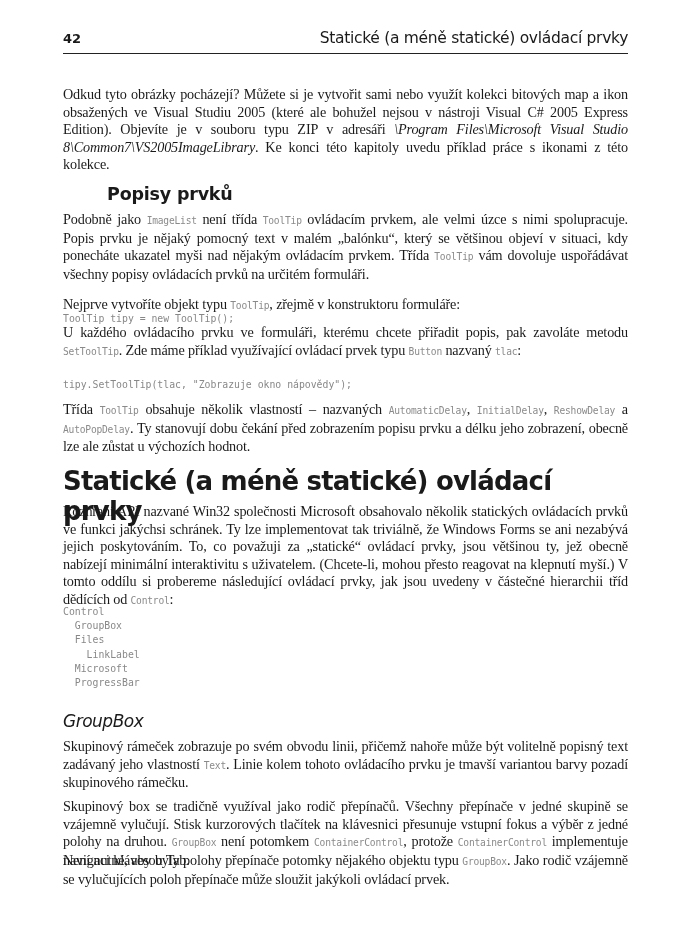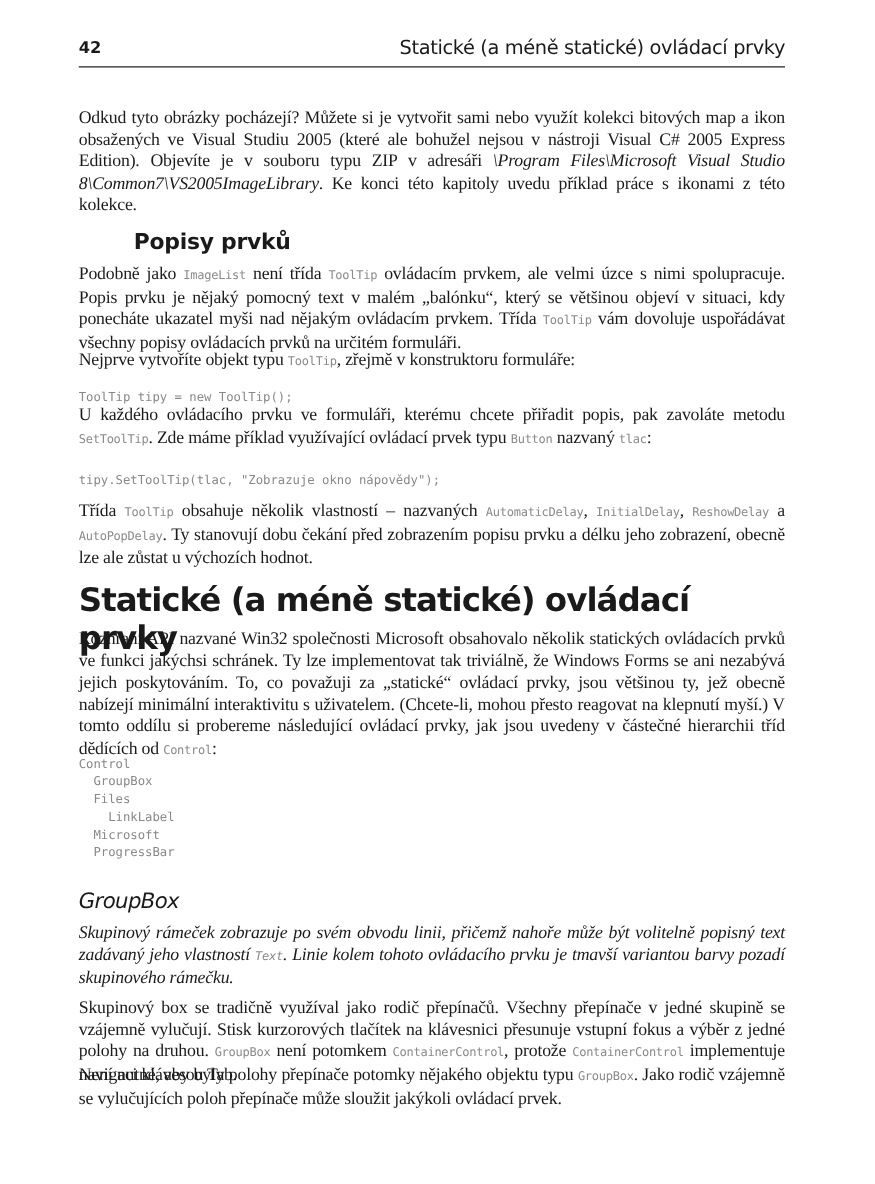--- a/index.html
+++ b/index.html
@@ -27,21 +27,21 @@
     <span class="page-num">42</span>
     <span class="head-title">Statické (a méně statické) ovládací prvky</span>
   </div>
 
   <div class="p" style="top:86px;"><span>Odkud tyto obrázky pocházejí? Můžete si je vytvořit sami nebo využít kolekci bitových map a ikon obsažených ve Visual Studiu 2005 (které ale bohužel nejsou v nástroji Visual C# 2005 Express Edition). Objevíte je v souboru typu ZIP v adresáři </span><span class="it">\Program Files\Microsoft Visual Studio 8\Common7\VS2005ImageLibrary</span><span>. Ke konci této kapitoly uvedu příklad práce s ikonami z této kolekce.</span></div>
 
   <div class="h2" style="top:184px;">Popisy prvků</div>
 
   <div class="p" style="top:211px;"><span>Podobně jako </span><span class="code">ImageList</span><span> není třída </span><span class="code">ToolTip</span><span> ovládacím prvkem, ale velmi úzce s nimi spolupracuje. Popis prvku je nějaký pomocný text v malém „balónku“, který se většinou objeví v situaci, kdy ponecháte ukazatel myši nad nějakým ovládacím prvkem. Třída </span><span class="code">ToolTip</span><span> vám dovoluje uspořádávat všechny popisy ovládacích prvků na určitém formuláři.</span></div>
 
-  <div class="p" style="top:280px;"><span>Nejprve vytvoříte objekt typu </span><span class="code">ToolTip</span><span>, zřejmě v konstruktoru formuláře:</span></div>
+  <div class="p" style="top:296px;"><span>Nejprve vytvoříte objekt typu </span><span class="code">ToolTip</span><span>, zřejmě v konstruktoru formuláře:</span></div>
 
   <div class="code-line" style="top:313px;">ToolTip tipy = new ToolTip();</div>
 
   <div class="p" style="top:324px;"><span>U každého ovládacího prvku ve formuláři, kterému chcete přiřadit popis, pak zavoláte metodu </span><span class="code">SetToolTip</span><span>. Zde máme příklad využívající ovládací prvek typu </span><span class="code">Button</span><span> nazvaný </span><span class="code">tlac</span><span>:</span></div>
 
   <div class="code-line" style="top:379px;">tipy.SetToolTip(tlac, "Zobrazuje okno nápovědy");</div>
 
   <div class="p" style="top:401px;"><span>Třída </span><span class="code">ToolTip</span><span> obsahuje několik vlastností – nazvaných </span><span class="code">AutomaticDelay</span><span>, </span><span class="code">InitialDelay</span><span>, </span><span class="code">ReshowDelay</span><span> a </span><span class="code">AutoPopDelay</span><span>. Ty stanovují dobu čekání před zobrazením popisu prvku a délku jeho zobrazení, obecně lze ale zůstat u výchozích hodnot.</span></div>
 
   <div class="h1" style="top:466px;">Statické (a méně statické) ovládací prvky</div>
@@ -52,19 +52,19 @@
     <div>Control</div>
     <div>  GroupBox</div>
     <div>  Files</div>
     <div>    LinkLabel</div>
     <div>  Microsoft</div>
     <div>  ProgressBar</div>
   </div>
 
   <div class="h3" style="top:711px;">GroupBox</div>
 
-  <div class="p" style="top:738px;font-style:italic;"><span>Skupinový rámeček zobrazuje po svém obvodu linii, přičemž nahoře může být volitelně popisný text zadávaný jeho vlastností </span><span class="code">Text</span><span>. Linie kolem tohoto ovládacího prvku je tmavší variantou barvy pozadí skupinového rámečku.</span></div>
+  <div class="p" style="top:738px;"><span>Skupinový rámeček zobrazuje po svém obvodu linii, přičemž nahoře může být volitelně popisný text zadávaný jeho vlastností </span><span class="code">Text</span><span>. Linie kolem tohoto ovládacího prvku je tmavší variantou barvy pozadí skupinového rámečku.</span></div>
 
   <div class="p" style="top:798px;"><span>Skupinový box se tradičně využíval jako rodič přepínačů. Všechny přepínače v jedné skupině se vzájemně vylučují. Stisk kurzorových tlačítek na klávesnici přesunuje vstupní fokus a výběr z jedné polohy na druhou. </span><span class="code">GroupBox</span><span> není potomkem </span><span class="code">ContainerControl</span><span>, protože </span><span class="code">ContainerControl</span><span> implementuje navigaci klávesou Tab.</span></div>
 
   <div class="p" style="top:852px;"><span>Není nutné, aby byly polohy přepínače potomky nějakého objektu typu </span><span class="code">GroupBox</span><span>. Jako rodič vzájemně se vylučujících poloh přepínače může sloužit jakýkoli ovládací prvek.</span></div>
 
 </div>
 
 </body></html>

